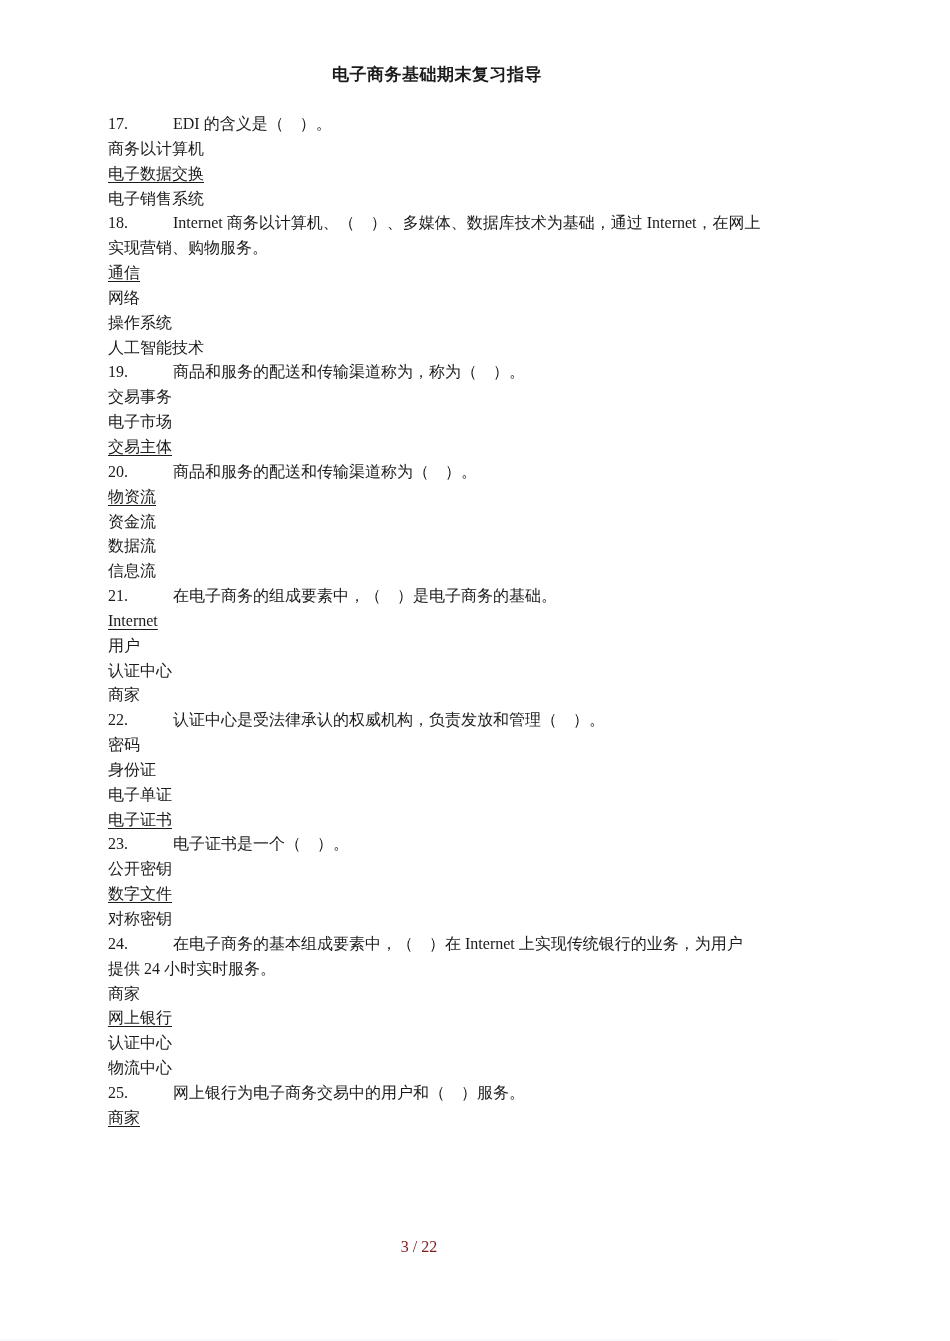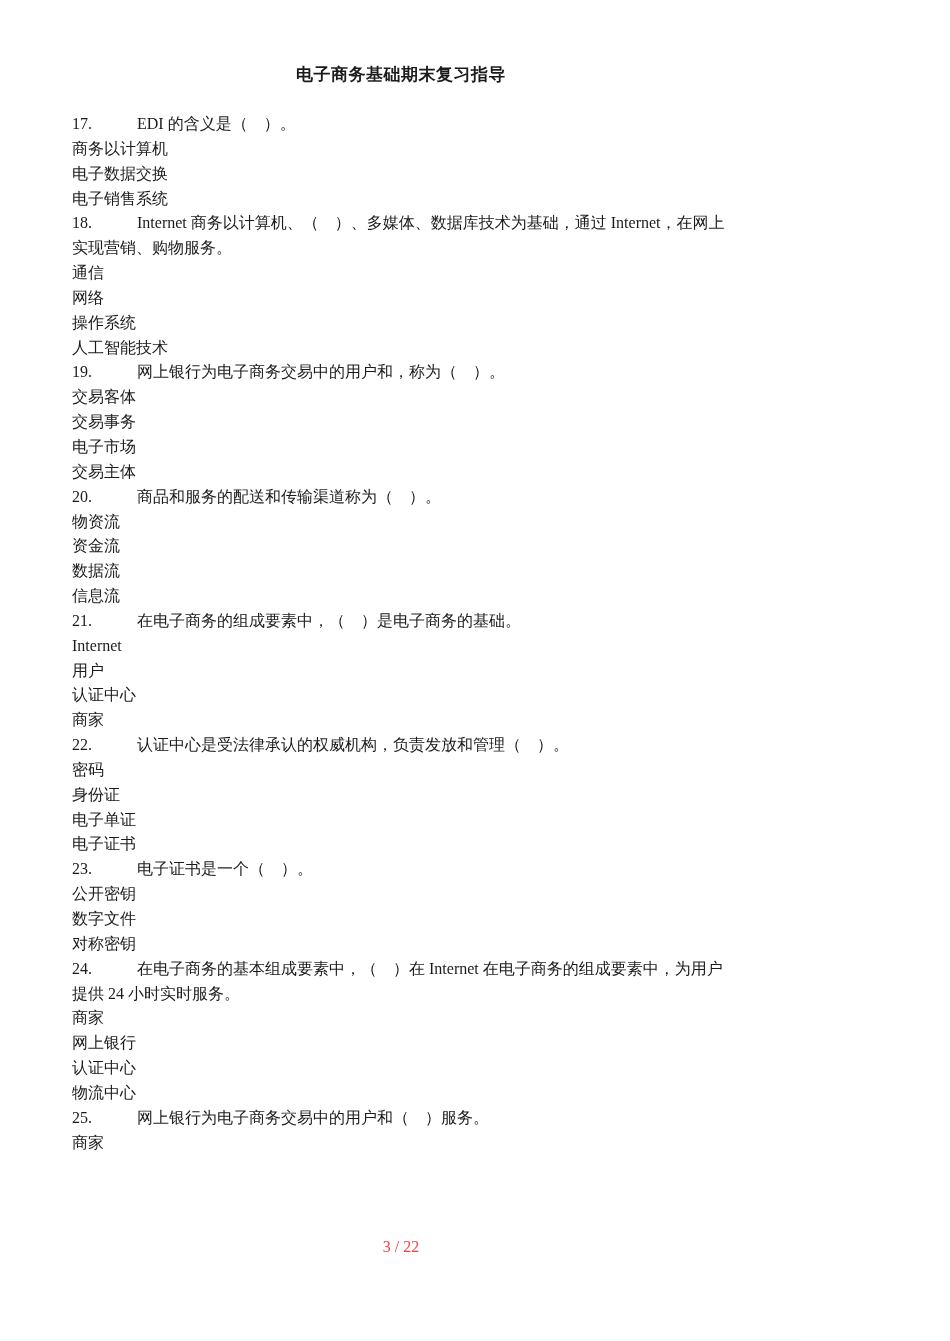--- a/index.html
+++ b/index.html
@@ -8,20 +8,21 @@
     background: #ffffff;
   }
   .page {
     position: relative;
     width: 802px;
     height: 1341px;
     background: #ffffff;
     overflow: hidden;
     font-family: "Liberation Serif", "DejaVu Serif", serif;
     color: #1b1b1b;
+    padding-left: 36px;
   }
   .title {
     margin: 0;
     padding-top: 62px;
     text-align: center;
     font-size: 17px;
     font-weight: bold;
     line-height: 26px;
     letter-spacing: 0.5px;
   }
@@ -33,32 +34,33 @@
   .line {
     line-height: 24.85px;
     height: 24.85px;
     white-space: nowrap;
   }
   .qnum {
     display: inline-block;
     width: 65px;
   }
   .opt-text.u {
+    text-decoration: underline;
     text-decoration-thickness: 1px;
     text-underline-offset: 3px;
   }
   .footer {
     position: absolute;
     top: 1234px;
     left: 0;
     width: 100%;
     text-align: center;
     font-size: 16px;
     line-height: 25px;
-    color: #ef4444;
+    color: #7f1d1d;
   }
   .scan-edge {
     position: absolute;
     bottom: 0;
     left: 0;
     width: 100%;
     height: 2px;
     background: #f7fbfb;
   }
 </style>
@@ -71,22 +73,21 @@
       <div class="line"><span class="qnum">17.</span><span>EDI 的含义是（　）。</span></div>
       <div class="line"><span class="opt-text">商务以计算机</span></div>
       <div class="line"><span class="opt-text u">电子数据交换</span></div>
       <div class="line"><span class="opt-text">电子销售系统</span></div>
       <div class="line"><span class="qnum">18.</span><span>Internet 商务以计算机、（　）、多媒体、数据库技术为基础，通过 Internet，在网上</span></div>
       <div class="line">实现营销、购物服务。</div>
       <div class="line"><span class="opt-text u">通信</span></div>
       <div class="line"><span class="opt-text">网络</span></div>
       <div class="line"><span class="opt-text">操作系统</span></div>
       <div class="line"><span class="opt-text">人工智能技术</span></div>
-      <div class="line"><span class="qnum">19.</span><span>网上银行为电子商务交易中的用户和，称为（　）。</span></div>
-      <div class="line"><span class="opt-text">交易客体</span></div>
+      <div class="line"><span class="qnum">19.</span><span>商品和服务的配送和传输渠道称为，称为（　）。</span></div>
       <div class="line"><span class="opt-text">交易事务</span></div>
       <div class="line"><span class="opt-text">电子市场</span></div>
       <div class="line"><span class="opt-text u">交易主体</span></div>
       <div class="line"><span class="qnum">20.</span><span>商品和服务的配送和传输渠道称为（　）。</span></div>
       <div class="line"><span class="opt-text u">物资流</span></div>
       <div class="line"><span class="opt-text">资金流</span></div>
       <div class="line"><span class="opt-text">数据流</span></div>
       <div class="line"><span class="opt-text">信息流</span></div>
       <div class="line"><span class="qnum">21.</span><span>在电子商务的组成要素中，（　）是电子商务的基础。</span></div>
       <div class="line"><span class="opt-text u">Internet</span></div>
@@ -95,21 +96,21 @@
       <div class="line"><span class="opt-text">商家</span></div>
       <div class="line"><span class="qnum">22.</span><span>认证中心是受法律承认的权威机构，负责发放和管理（　）。</span></div>
       <div class="line"><span class="opt-text">密码</span></div>
       <div class="line"><span class="opt-text">身份证</span></div>
       <div class="line"><span class="opt-text">电子单证</span></div>
       <div class="line"><span class="opt-text u">电子证书</span></div>
       <div class="line"><span class="qnum">23.</span><span>电子证书是一个（　）。</span></div>
       <div class="line"><span class="opt-text">公开密钥</span></div>
       <div class="line"><span class="opt-text u">数字文件</span></div>
       <div class="line"><span class="opt-text">对称密钥</span></div>
-      <div class="line"><span class="qnum">24.</span><span>在电子商务的基本组成要素中，（　）在 Internet 在电子商务的组成要素中，为用户</span></div>
+      <div class="line"><span class="qnum">24.</span><span>在电子商务的基本组成要素中，（　）在 Internet 上实现传统银行的业务，为用户</span></div>
       <div class="line">提供 24 小时实时服务。</div>
       <div class="line"><span class="opt-text">商家</span></div>
       <div class="line"><span class="opt-text u">网上银行</span></div>
       <div class="line"><span class="opt-text">认证中心</span></div>
       <div class="line"><span class="opt-text">物流中心</span></div>
       <div class="line"><span class="qnum">25.</span><span>网上银行为电子商务交易中的用户和（　）服务。</span></div>
       <div class="line"><span class="opt-text u">商家</span></div>
     </div>
   <div class="footer">3 / 22</div>
   <div class="scan-edge"></div>

